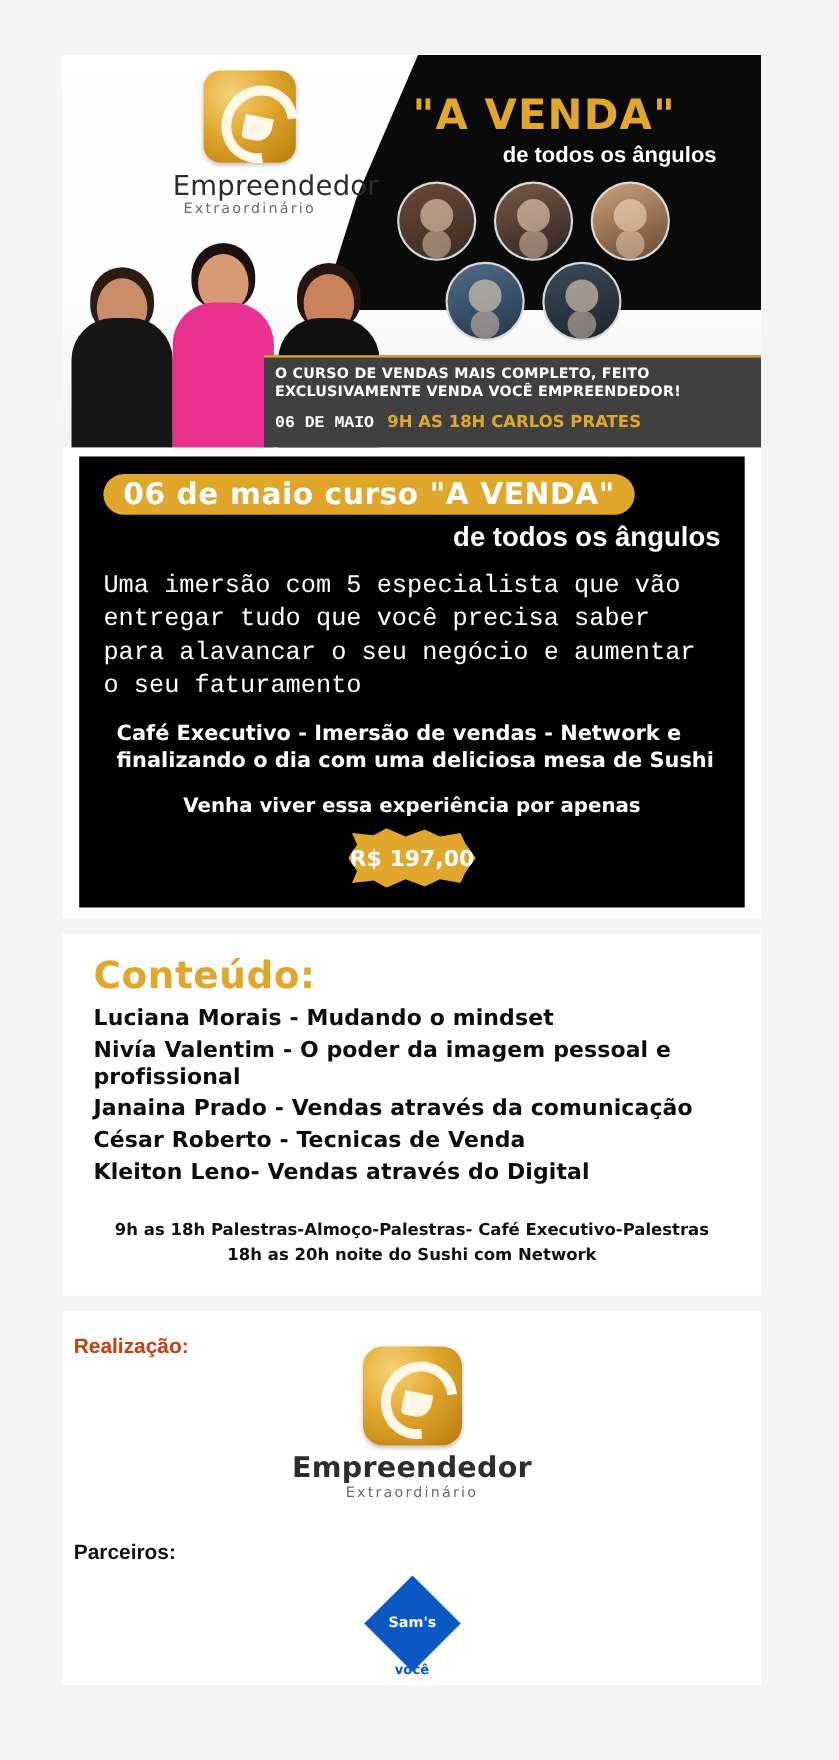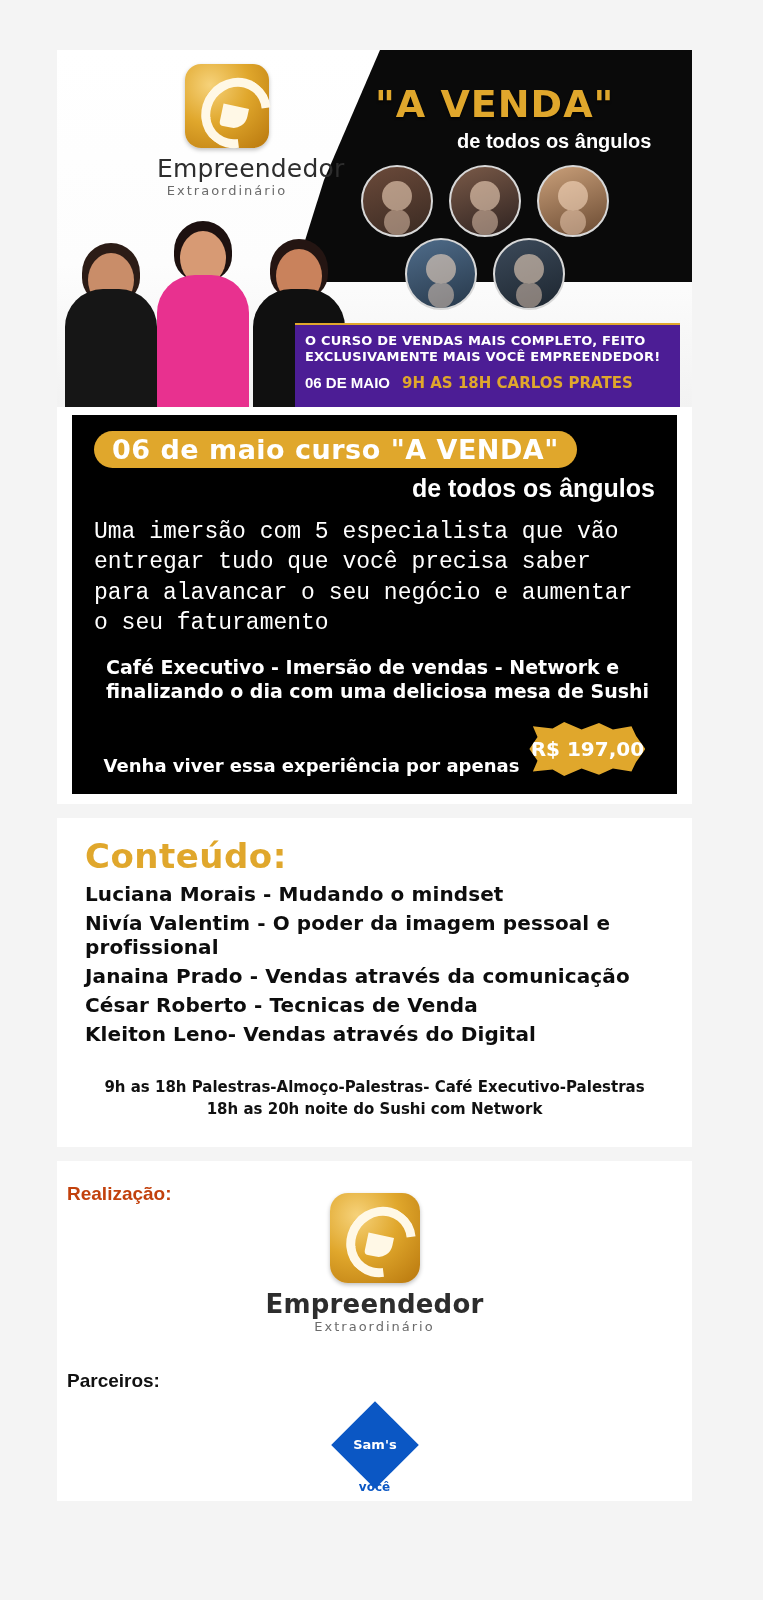--- a/index.html
+++ b/index.html
@@ -155,44 +155,44 @@
   .f2 { left: 100px; width: 92px; height: 186px; }
   .f2 .p-hair { top: 0px; background: #1d1110; }
   .f2 .p-head { top: 10px; background: #d79a74; }
   .f2 .p-body { background: #e8318f; height: 132px; }
   .f3 { left: 196px; width: 92px; height: 172px; }
   .f3 .p-hair { top: 4px; background: #241512; }
   .f3 .p-head { top: 14px; background: #c9825c; }
   .f3 .p-body { background: #101010; }
   .hero-strip {
     position: absolute;
-    right: 12px;
+    right: 0;
     bottom: 0;
-    width: 385px;
+    width: 452px;
     height: 84px;
-    background: #4c1d95;
+    background: #404040;
     border-top: 2px solid #e0a72c;
     padding: 8px 10px;
     box-sizing: border-box;
   }
   .strip-l1, .strip-l2 {
     color: #fff;
     font-size: 13px;
     font-weight: bold;
     font-family: "DejaVu Sans", sans-serif;
     line-height: 1.25;
     letter-spacing: .2px;
   }
   .strip-row {
     margin-top: 8px;
     display: flex;
     align-items: baseline;
     gap: 12px;
   }
-  .strip-date { color: #fff; font-size: 15px; font-weight: bold; font-family: Liberation Sans, sans-serif; }
+  .strip-date { color: #fff; font-size: 15px; font-weight: bold; font-family: Liberation Mono, monospace; }
   .strip-time { color: #e0a72c; font-size: 15px; font-weight: bold; font-family: "DejaVu Sans", sans-serif; }
 
   
   .panel {
     position: relative;
     width: 635px;
     background: #ffffff;
     padding: 8px 0 10px 0;
   }
   .panel-inner {
@@ -229,24 +229,25 @@
   .panel-highlight {
     color: #ffffff;
     font-size: 19px;
     font-weight: bold;
     font-family: "DejaVu Sans", sans-serif;
     line-height: 1.25;
     margin: 18px 0 0 12px;
   }
   .panel-price-row {
     display: flex;
-    align-items: flex-end;
+    align-items: center;
     justify-content: center;
     gap: 10px;
     margin-top: 18px;
+    flex-direction: column;
   }
   .panel-price-label {
     color: #ffffff;
     font-size: 18px;
     font-weight: bold;
     font-family: "DejaVu Sans", sans-serif;
   }
   .burst {
     position: relative;
     width: 116px;
@@ -404,21 +405,21 @@
         </div>
         <div class="p-fig f3">
           <div class="p-hair"></div>
           <div class="p-head"></div>
           <div class="p-body"></div>
         </div>
       </div>
 
       <div class="hero-strip">
         <div class="strip-l1">O CURSO DE VENDAS MAIS  COMPLETO, FEITO</div>
-        <div class="strip-l2">EXCLUSIVAMENTE MAIS VOCÊ EMPREENDEDOR!</div>
+        <div class="strip-l2">EXCLUSIVAMENTE VENDA VOCÊ EMPREENDEDOR!</div>
         <div class="strip-row">
           <span class="strip-date">06 DE MAIO</span>
           <span class="strip-time">9H AS 18H CARLOS PRATES</span>
         </div>
       </div>
     </div>
 
     <div class="panel">
       <div class="panel-inner">
         <div class="pill">06 de maio curso "A VENDA"</div>

